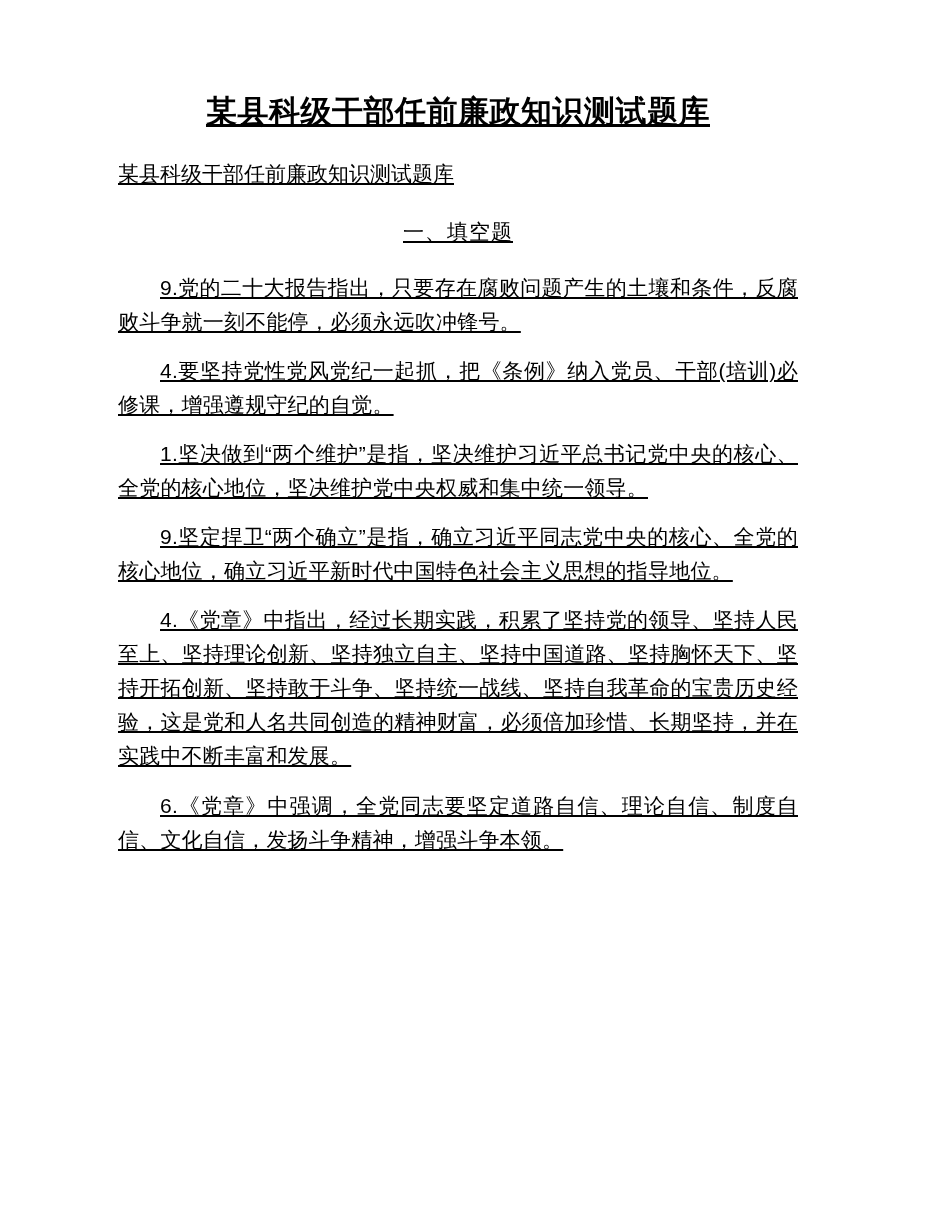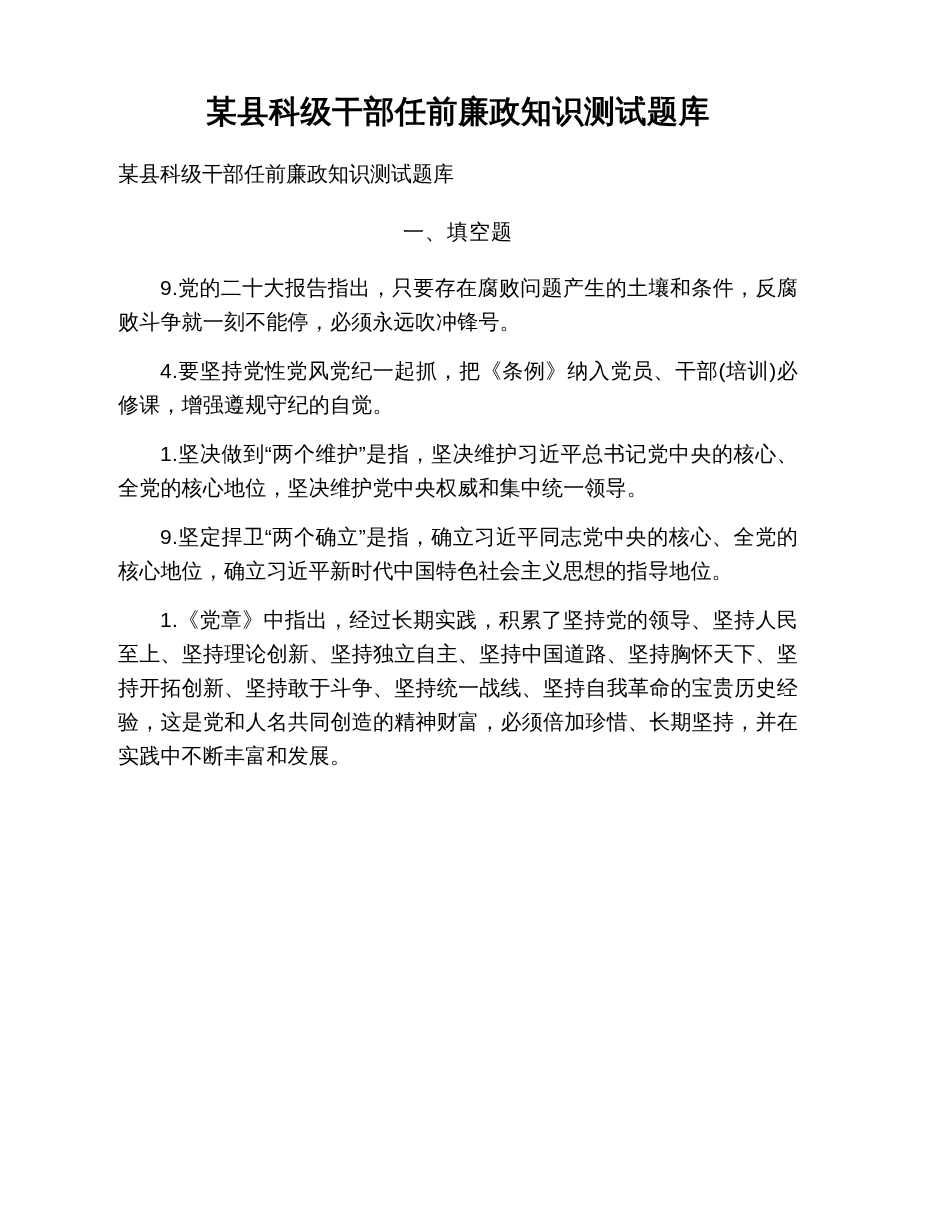--- a/index.html
+++ b/index.html
@@ -13,20 +13,21 @@
     font-family: "Liberation Sans", "DejaVu Sans", sans-serif;
     color: #000000;
     overflow: hidden;
   }
   .page {
     width: 854px;
     height: 1230px;
     box-sizing: border-box;
     padding: 92px 56px 40px 118px;
     position: relative;
+    text-decoration: underline;
   }
   .doc-title {
     font-size: 31px;
     font-weight: bold;
     text-align: center;
     letter-spacing: 0.5px;
     margin: 0 0 26px 0;
     line-height: 1.3;
   }
   .subtitle {
@@ -63,15 +64,16 @@
   <h1 class="doc-title">某县科级干部任前廉政知识测试题库</h1>
 
   <p class="subtitle">某县科级干部任前廉政知识测试题库</p>
 
   <p class="section-head">一、填空题</p>
 
   <p class="para">9.党的二十大报告指出，只要存在腐败问题产生的土壤和条件，反腐败斗争就一刻不能停，必须永远吹冲锋号。</p>
   <p class="para">4.要坚持党性党风党纪一起抓，把《条例》纳入党员、干部(培训)必修课，增强遵规守纪的自觉。</p>
   <p class="para">1.坚决做到“两个维护”是指，坚决维护习近平总书记党中央的核心、全党的核心地位，坚决维护党中央权威和集中统一领导。</p>
   <p class="para">9.坚定捍卫“两个确立”是指，确立习近平同志党中央的核心、全党的核心地位，确立习近平新时代中国特色社会主义思想的指导地位。</p>
-  <p class="para">1.《党章》中指出，经过长期实践，积累了坚持党的领导、坚持人民至上、坚持理论创新、坚持独立自主、坚持中国道路、坚持胸怀天下、坚持开拓创新、坚持敢于斗争、坚持统一战线、坚持自我革命的宝贵历史经验，这是党和人名共同创造的精神财富，必须倍加珍惜、长期坚持，并在实践中不断丰富和发展。</p>
+  <p class="para">4.《党章》中指出，经过长期实践，积累了坚持党的领导、坚持人民至上、坚持理论创新、坚持独立自主、坚持中国道路、坚持胸怀天下、坚持开拓创新、坚持敢于斗争、坚持统一战线、坚持自我革命的宝贵历史经验，这是党和人名共同创造的精神财富，必须倍加珍惜、长期坚持，并在实践中不断丰富和发展。</p>
+  <p class="para">6.《党章》中强调，全党同志要坚定道路自信、理论自信、制度自信、文化自信，发扬斗争精神，增强斗争本领。</p>
 
 </div>
 
 </body></html>

